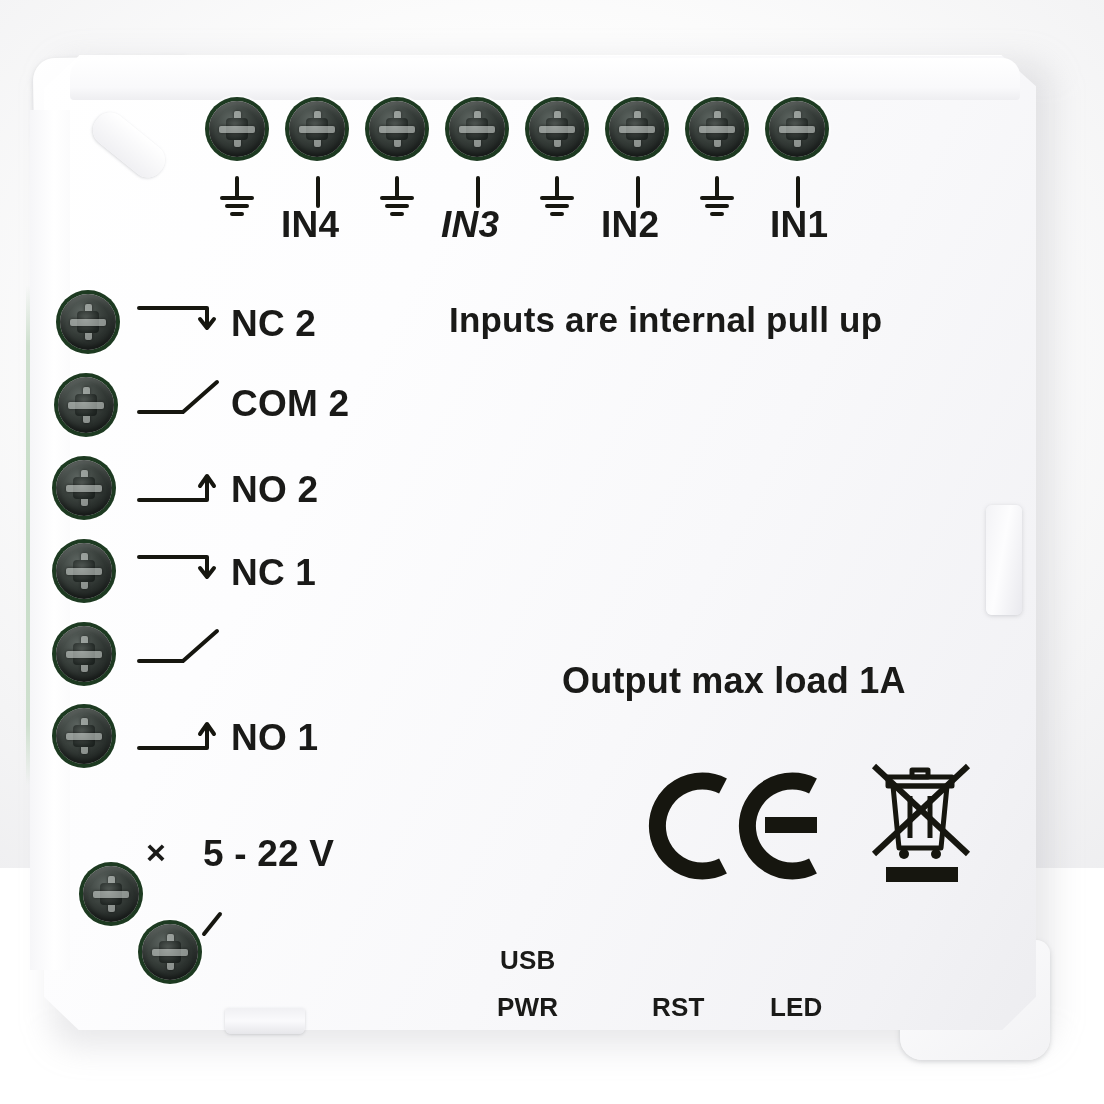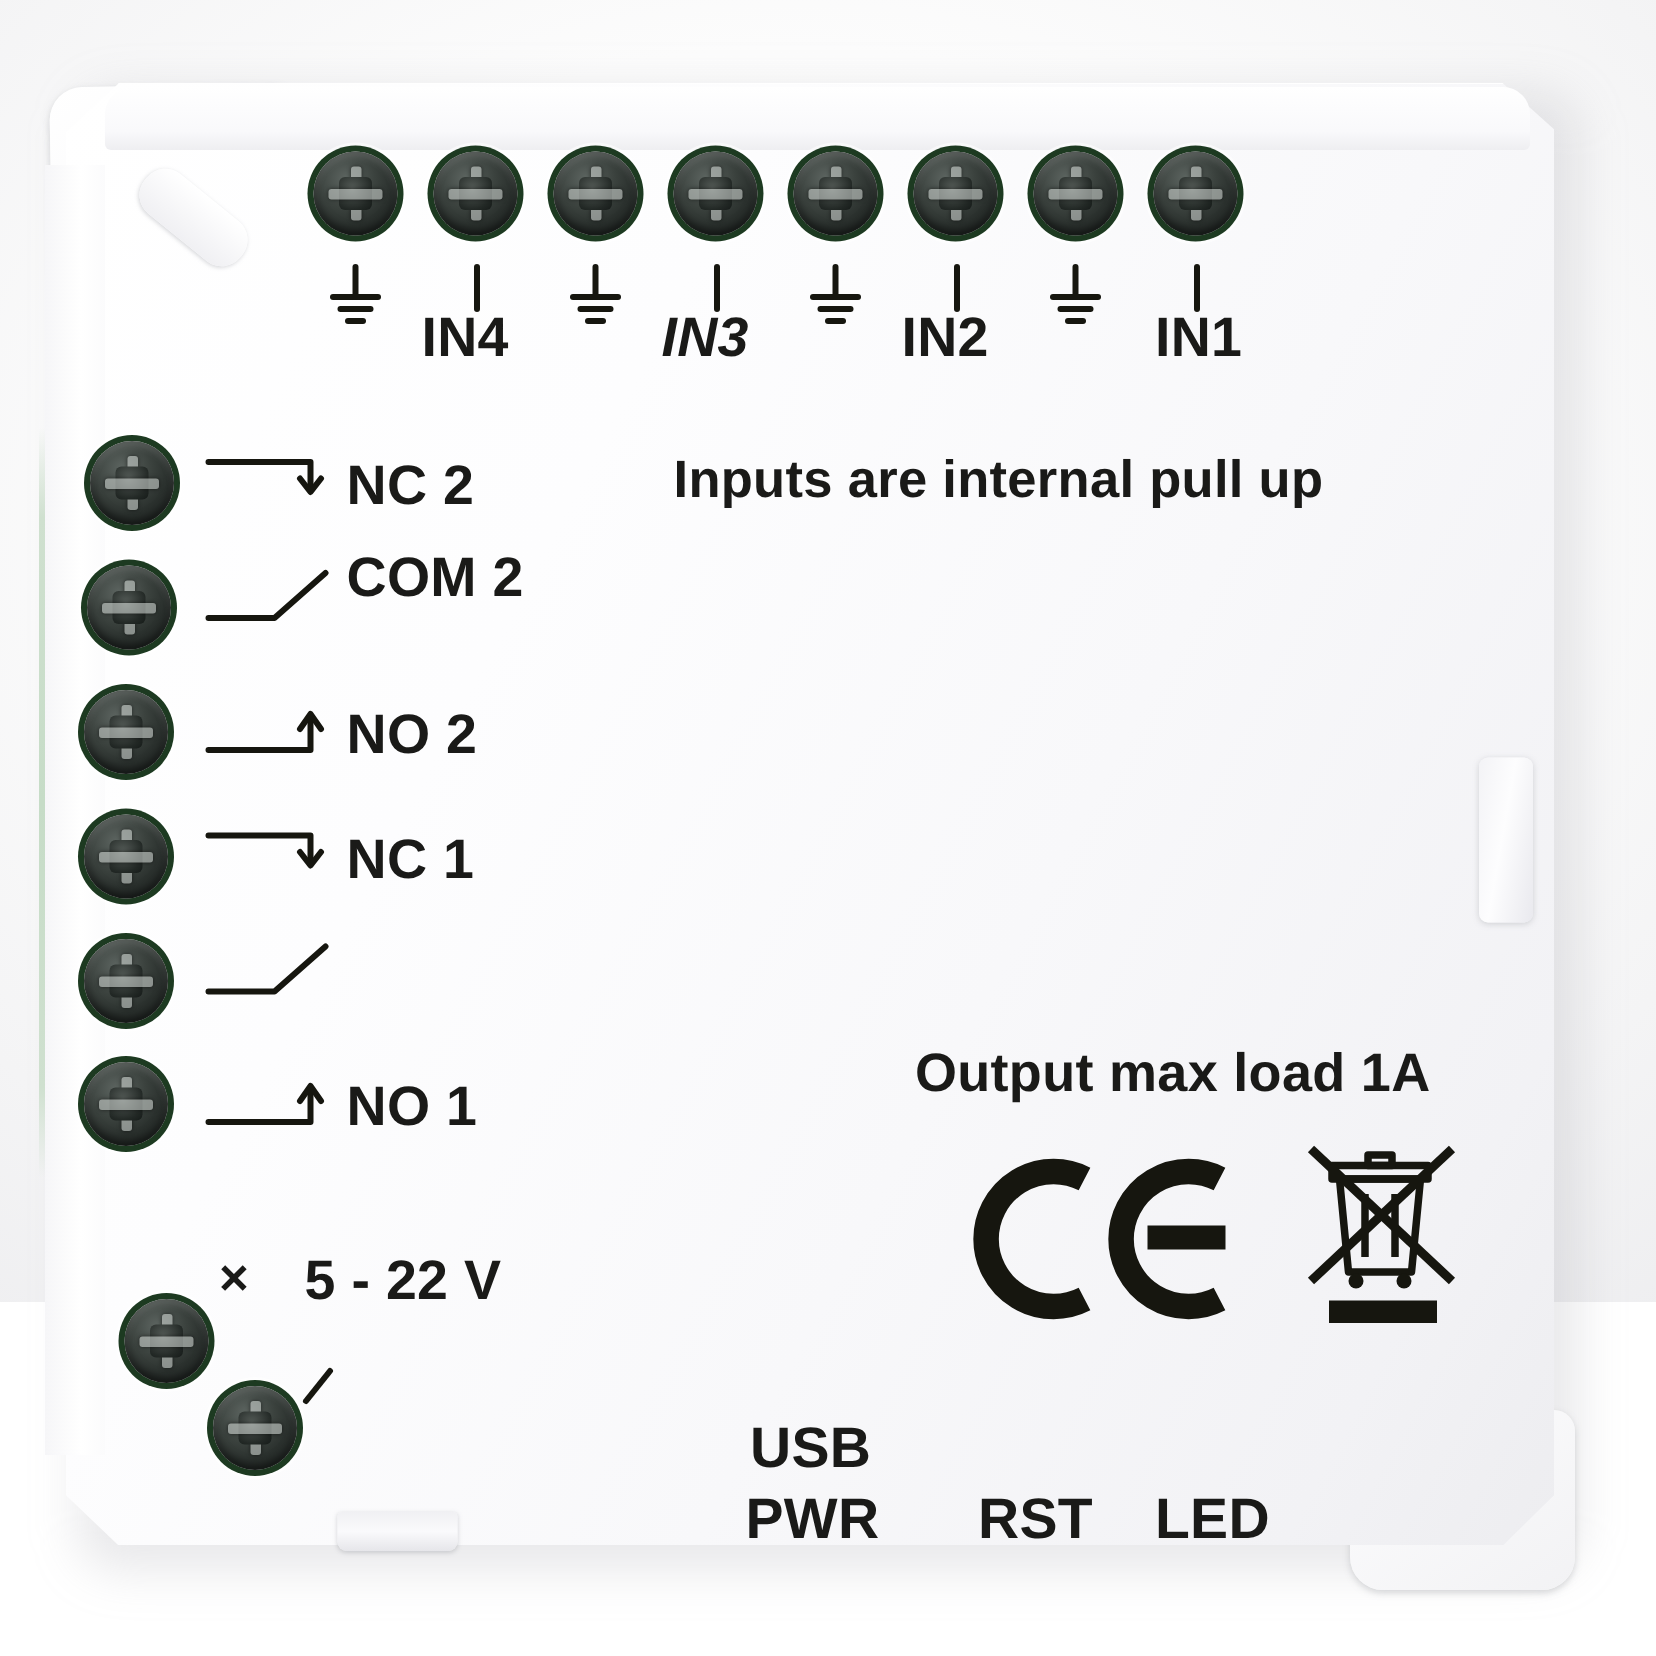--- a/index.html
+++ b/index.html
@@ -173,21 +173,21 @@
     position: absolute;
     color: #1a1a18;
     font-weight: 700;
     letter-spacing: 0.2px;
     white-space: nowrap;
   }
   .in-label { font-size: 37px; }
   .term-label { font-size: 37px; }
   .note { font-size: 35px; font-weight: 700; }
   .big-note { font-size: 36px; font-weight: 700; }
-  .bot-label { font-size: 38px; font-weight: 700; }
+  .bot-label { font-size: 26px; font-weight: 700; }
   .volt { font-size: 37px; font-weight: 700; }
 
   svg { display: block; overflow: visible; }
   .ink { stroke: #16160f; fill: none; stroke-width: 4; }
   .inkf { fill: #16160f; }
 </style>
 </head>
 <body>
 
 <div id="stage">
@@ -338,40 +338,40 @@
   </svg>
 
   <svg style="position:absolute;left:137px;top:714px;" width="86" height="42">
     <g class="ink" stroke-linecap="round" stroke-linejoin="round">
       <path d="M2 34 H70 V12"></path>
       <path d="M63 20 L70 10 L77 20"></path>
     </g>
   </svg>
 
   <div class="mark term-label" style="left:231px; top:303px;">NC 2</div>
-  <div class="mark term-label" style="left:231px; top:364px;">COM 2</div>
+  <div class="mark term-label" style="left:231px; top:383px;">COM 2</div>
   <div class="mark term-label" style="left:231px; top:469px;">NO 2</div>
   <div class="mark term-label" style="left:231px; top:552px;">NC 1</div>
   <div class="mark term-label" style="left:231px; top:717px;">NO 1</div>
 
   <div class="screw" style="left:83px; top:866px;">
       <div class="cross-mask"></div>
     </div>
   <div class="screw" style="left:142px; top:924px;">
       <div class="cross-mask"></div>
     </div>
 
   <div class="mark volt" style="left:146px; top:833px; font-size:34px;">×</div>
   <svg style="position:absolute;left:200px;top:910px;" width="26" height="28">
     <path class="ink" stroke-linecap="round" stroke-width="5" d="M4 24 L20 4"></path>
   </svg>
   <div class="mark volt" style="left:203px; top:833px;">5 - 22 V</div>
 
   <div class="mark note" style="left:449px; top:300px;">Inputs are internal pull up</div>
-  <div class="mark big-note" style="left:562px; top:694px;margin-left:48px;">Output max load 1A</div>
+  <div class="mark big-note" style="left:562px; top:660px;">Output max load 1A</div>
 
   <svg style="position:absolute;left:645px;top:770px;" width="180" height="112" aria-label="CE">
     <g fill="none" stroke="#16160f" stroke-width="17" stroke-linecap="butt">
       <path d="M78 16 A45 45 0 1 0 78 96"></path>
       <path d="M168 16 A45 45 0 1 0 168 96"></path>
     </g>
     <rect x="120" y="47" width="52" height="16" class="inkf"></rect>
   </svg>
 
   <svg style="position:absolute;left:868px;top:762px;" width="112" height="125">

